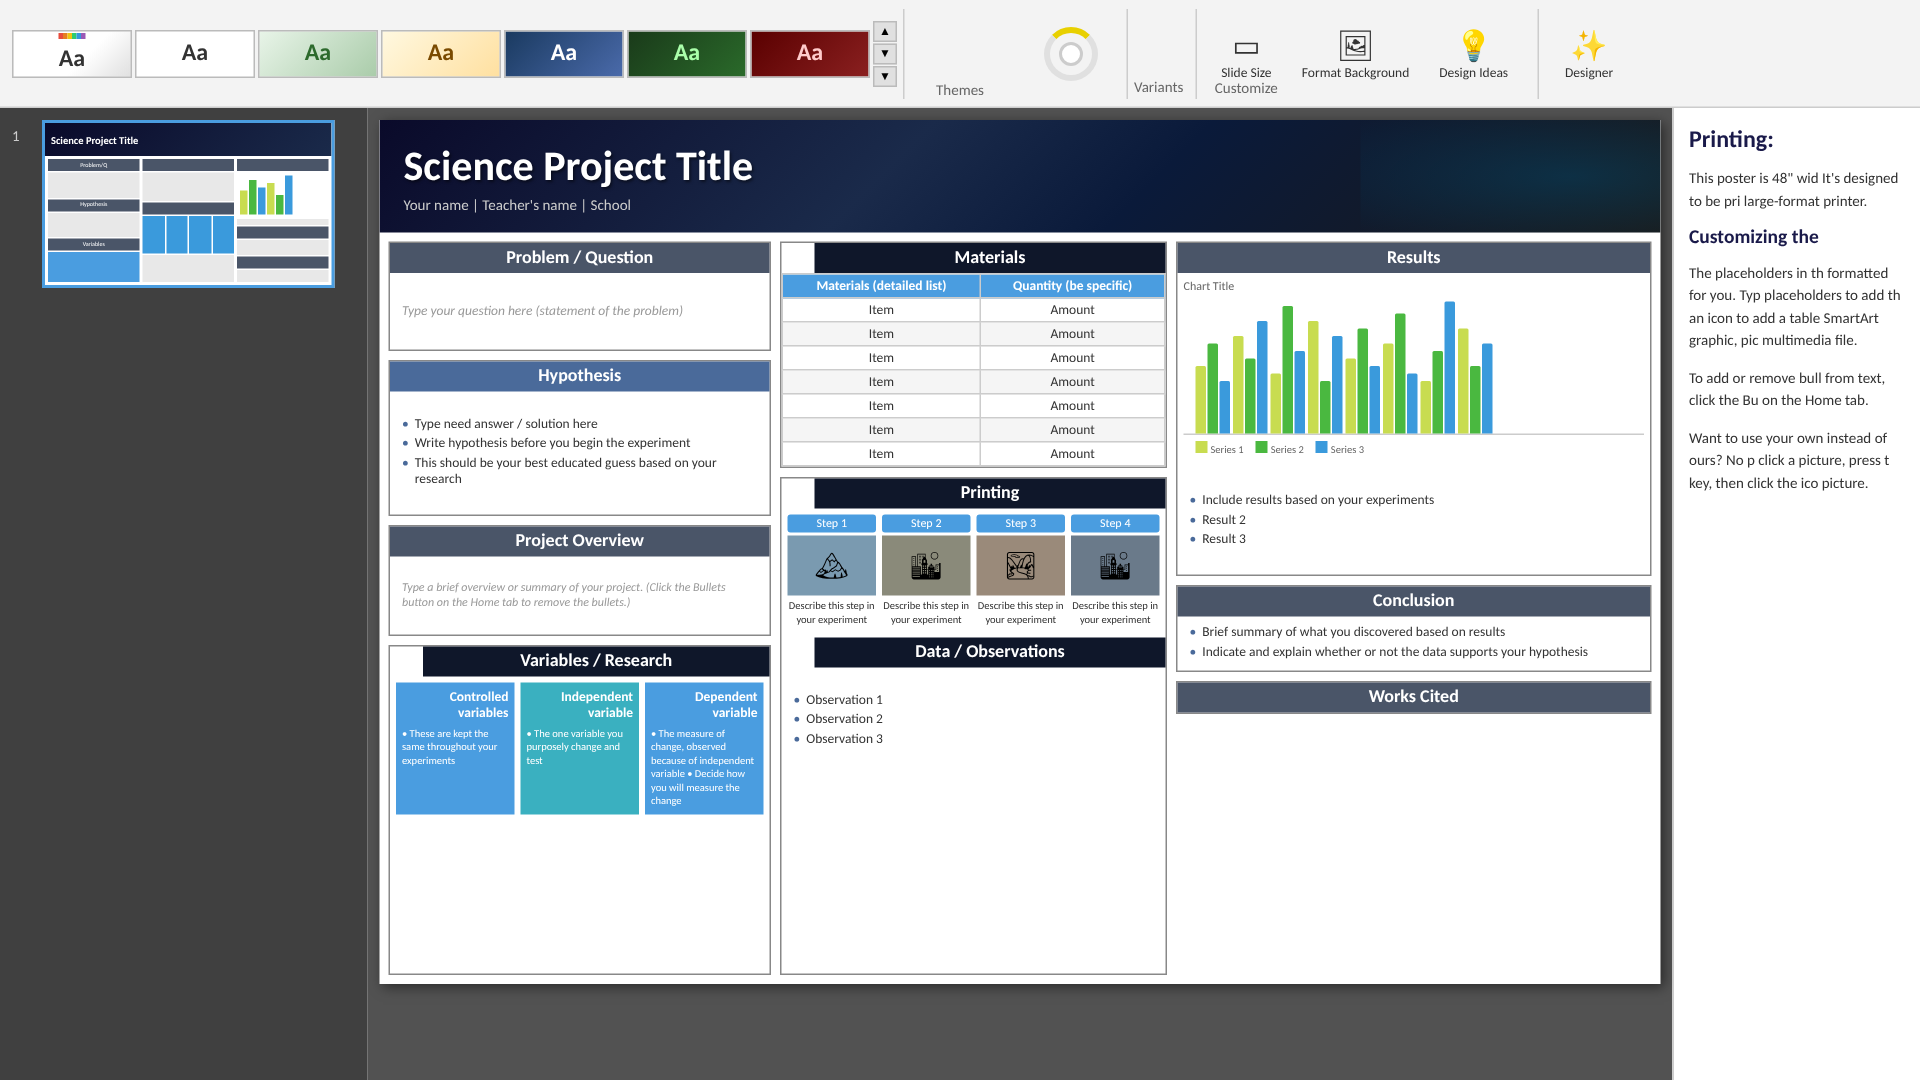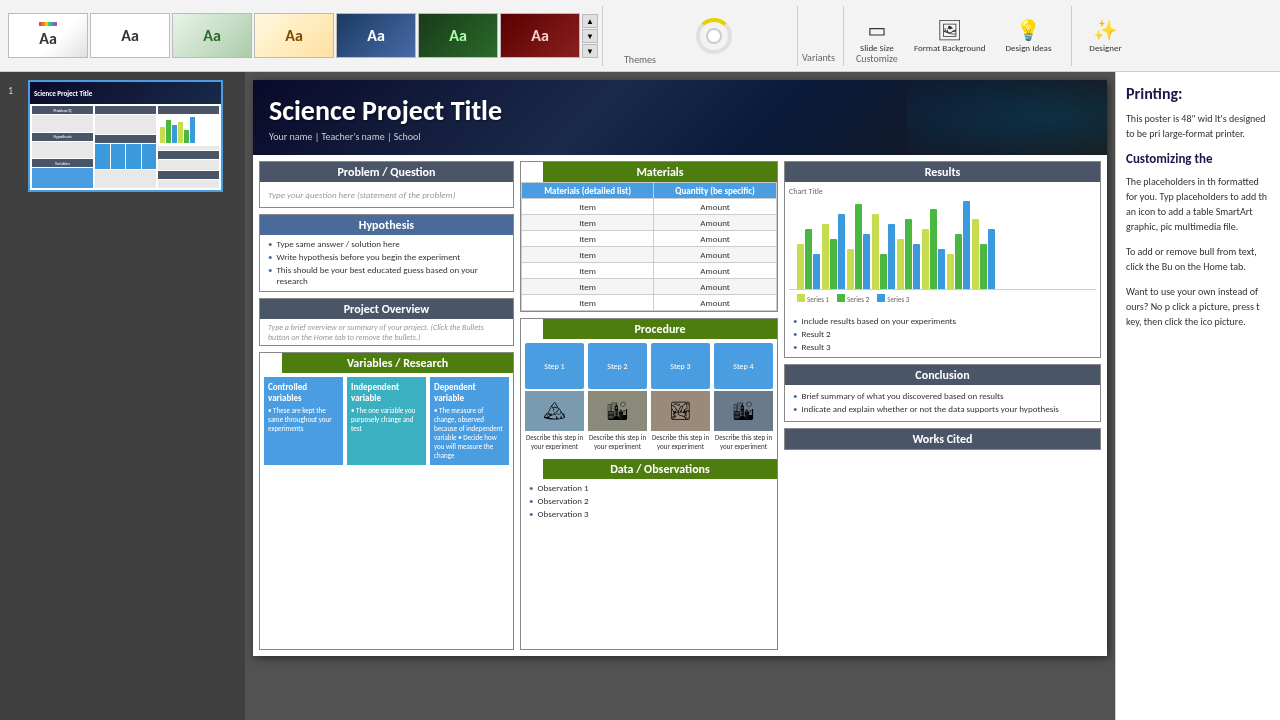--- a/index.html
+++ b/index.html
@@ -17,21 +17,21 @@
     }
     .theme-thumb {
       display: flex;
       flex-direction: column;
       align-items: center;
       cursor: pointer;
       min-width: 80px;
     }
     .theme-thumb .preview {
       width: 80px;
-      height: 45px;
+      height: 32px;
       border: 1px solid #bbb;
       background: #fff;
       display: flex;
       align-items: center;
       justify-content: center;
       font-size: 18px;
       font-weight: bold;
       color: #333;
     }
     .theme-thumb .preview.t1 { background: linear-gradient(135deg, #fff 60%, #e0e0e0); }
@@ -180,23 +180,23 @@
     }
     .section-header {
       background: #4a5568;
       color: #fff;
       text-align: center;
       padding: 3px 0;
       font-size: 12px;
       font-weight: bold;
     }
     .section-header.blue { background: #4a6a9a; }
-    .section-header.teal { background: #4d7c0f; margin-left: 22px; }
+    .section-header.teal { background: #0f172a; margin-left: 22px; }
     .section-body {
-      padding: 3px 8px;
+      padding: 16px 8px;
       font-size: 9px;
       color: #333;
     }
     .bullet-item {
       display: flex;
       gap: 4px;
       margin-bottom: 2px;
       font-size: 9px;
     }
     .bullet-item::before { content: '•'; color: #4a6a9a; }
@@ -224,21 +224,21 @@
     .step-item {
       flex: 1;
       display: flex;
       flex-direction: column;
       align-items: center;
       gap: 2px;
     }
     .step-label {
       font-size: 8px;
       color: #fff;
-      padding: 18px 4px;
+      padding: 1px 4px;
       border-radius: 2px;
       text-align: center;
       width: 100%;
       text-align: center;
     }
     .step-img {
       width: 100%;
       height: 40px;
       background: #c0c8d0;
       display: flex;
@@ -258,21 +258,21 @@
     .var-box {
       flex: 1;
       border: none;
       padding: 4px;
       font-size: 8px;
       color: #fff;
     }
     .var-box.controlled { background: #4a9de0; }
     .var-box.independent { background: #3ab0c0; }
     .var-box.dependent { background: #4a9de0; }
-    .var-title { font-weight: bold; font-size: 9px; margin-bottom: 3px; }
+    .var-title { font-weight: bold; font-size: 9px; margin-bottom: 3px; text-align: right; }
     .var-desc { font-size: 7px; line-height: 1.3; }
 
     
     #right-panel {
       width: 165px;
       background: #fff;
       border-left: 1px solid #ccc;
       padding: 12px 10px;
       overflow-y: auto;
     }
@@ -355,21 +355,21 @@
   <div style="display:flex;flex-direction:column;align-items:center;padding:0 21px;border-left:1px solid #ccc;height:60px;justify-content:flex-end;">
     <span style="font-size:10px;color:#666">Themes</span>
   </div>
 
   <div style="width:50px;height:50px;display:flex;align-items:center;justify-content:center;margin:0 8px;">
     <div style="width:36px;height:36px;border-radius:50%;border:4px solid #e0e0e0;border-top:4px solid #e8d000;display:flex;align-items:center;justify-content:center;">
       <div style="width:16px;height:16px;background:#fff;border-radius:50%;border:2px solid #ccc;"></div>
     </div>
   </div>
 
-  <div style="font-size:10px;color:#666;padding:0 4px;border-left:1px solid #ccc;height:60px;display:flex;align-items:flex-end;padding-bottom:2px;margin-left:46px;">Variants</div>
+  <div style="font-size:10px;color:#666;padding:0 4px;border-left:1px solid #ccc;height:60px;display:flex;align-items:flex-end;padding-bottom:2px;">Variants</div>
 
   <div style="border-left:1px solid #ccc;height:60px;display:flex;align-items:center;gap:4px;padding:0 8px;">
     <div class="toolbar-btn">
       <div style="font-size:20px;">▭</div>
       <span style="font-size:9px;text-align:center;">Slide
 Size</span>
     </div>
     <div class="toolbar-btn">
       <div style="font-size:20px;">🖼</div>
       <span style="font-size:9px;text-align:center;">Format
@@ -464,21 +464,21 @@
           <div class="section-box">
             <div class="section-header">Problem / Question</div>
             <div class="section-body">
               <div style="color:#999;font-style:italic;font-size:9px;padding:4px 0;">Type your question here (statement of the problem)</div>
             </div>
           </div>
 
           <div class="section-box">
             <div class="section-header blue">Hypothesis</div>
             <div class="section-body">
-              <div class="bullet-item">Type same answer / solution here</div>
+              <div class="bullet-item">Type need answer / solution here</div>
               <div class="bullet-item">Write hypothesis before you begin the experiment</div>
               <div class="bullet-item">This should be your best educated guess based on your research</div>
             </div>
           </div>
 
           <div class="section-box">
             <div class="section-header">Project Overview</div>
             <div class="section-body">
               <div style="font-size:8px;color:#999;font-style:italic;">Type a brief overview or summary of your project. (Click the Bullets button on the Home tab to remove the bullets.)</div>
             </div>
@@ -543,21 +543,21 @@
                   </tr>
                 <tr>
                     <td>Item</td>
                     <td>Amount</td>
                   </tr>
               </tbody>
             </table>
           </div>
 
           <div class="section-box" style="flex:1;">
-            <div class="section-header teal">Procedure</div>
+            <div class="section-header teal">Printing</div>
             <div class="steps-row">
               <div class="step-item">
                 <div class="step-label" style="background:#4a9de0;">Step 1</div>
                 <div class="step-img" style="background:#7a9ab0;">🏔</div>
                 <div class="step-desc">Describe this step in your experiment</div>
               </div>
               <div class="step-item">
                 <div class="step-label" style="background:#4a9de0;">Step 2</div>
                 <div class="step-img" style="background:#8a8a7a;">🏙</div>
                 <div class="step-desc">Describe this step in your experiment</div>

